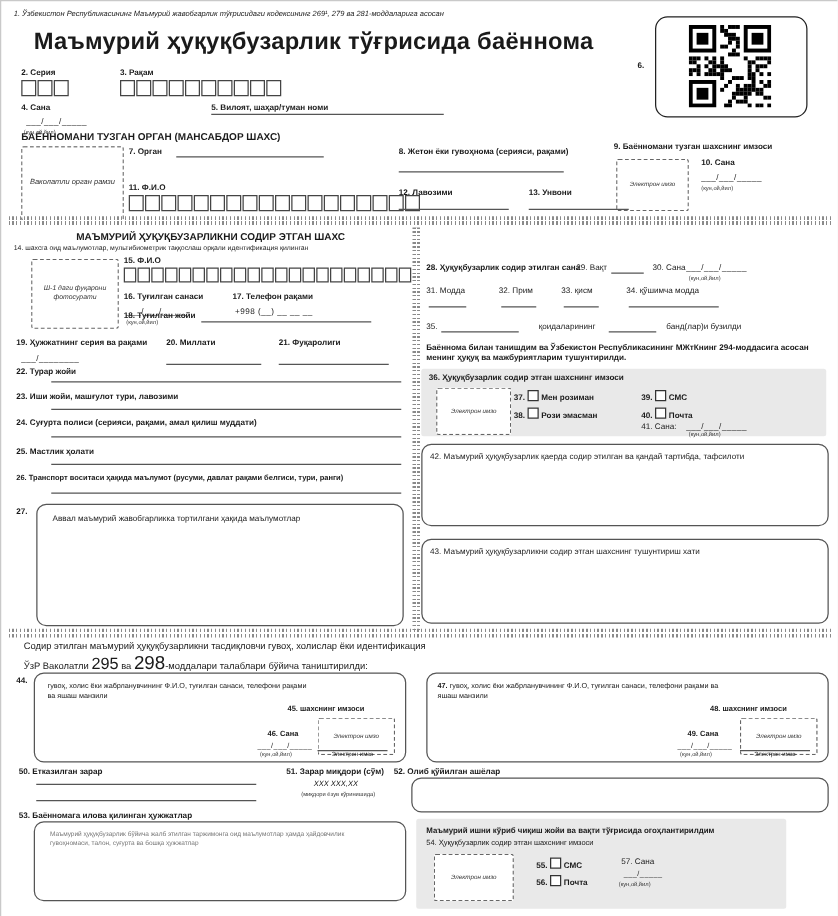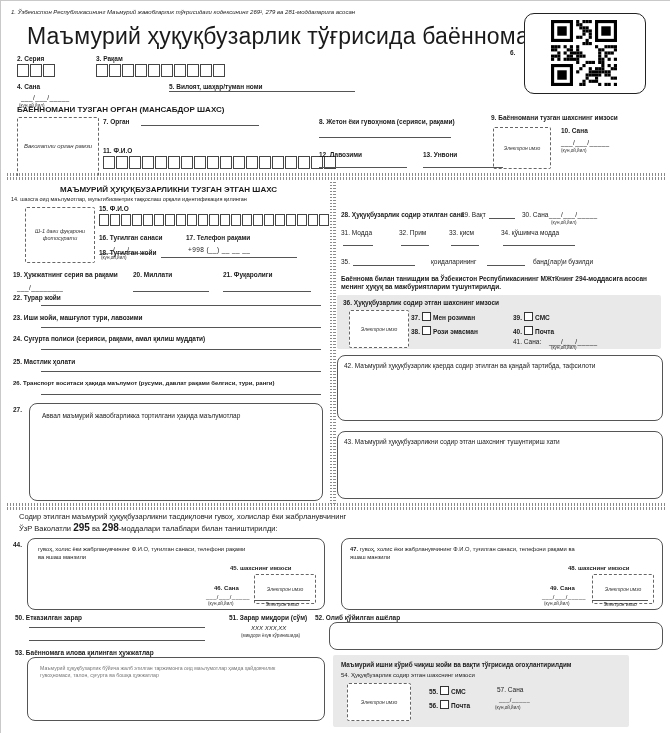--- a/index.html
+++ b/index.html
@@ -3,21 +3,21 @@
 <meta charset="utf-8">
 <style>
   html,body{margin:0;padding:0;background:#f4f4f4;}
   .page{position:relative;width:670px;height:733px;background:#fff;border:1px solid #c9c9c9;
         font-family:"Liberation Sans",sans-serif;color:#1a1a1a;overflow:hidden;margin:0 auto;}
   .lbl{position:absolute;font-size:6.5px;font-weight:bold;white-space:nowrap;}
   .txt{position:absolute;font-size:6.5px;white-space:nowrap;}
   .it{font-style:italic;font-weight:normal;}
   .fs6{font-size:6px;}
   .wrap{white-space:normal;}
-  .title{position:absolute;font-size:23px;font-weight:normal;white-space:nowrap;letter-spacing:0.2px;}
+  .title{position:absolute;font-size:19px;font-weight:bold;white-space:nowrap;letter-spacing:0.2px;}
   .h8{position:absolute;font-size:8px;font-weight:bold;white-space:nowrap;}
   .h75{position:absolute;font-size:7.5px;font-weight:bold;line-height:1.25;}
   .line{position:absolute;border-bottom:1px solid #555;}
   .hint{position:absolute;font-size:4.6px;color:#333;white-space:nowrap;}
   .dateval{position:absolute;font-size:6.5px;letter-spacing:0.4px;white-space:nowrap;color:#222;}
   .cells{position:absolute;display:flex;}
   .cells .cell{width:10px;height:11px;border:1px solid #444;margin-right:1px;background:#fff;}
   .cells.small .cell{width:8px;height:10px;}
   .dash{position:absolute;border:1px dashed #666;border-radius:2px;background:#fff;
         display:flex;align-items:center;justify-content:center;text-align:center;
@@ -246,21 +246,21 @@
   <div class="lbl" style="left:318px;top:150px;">12. Лавозими</div>
   <div class="line" style="left:318px;top:166px;width:88px;"></div>
 
   <div class="lbl" style="left:422px;top:150px;">13. Унвони</div>
   <div class="line" style="left:422px;top:166px;width:80px;"></div>
 
   <div class="perf-h" style="left:6px;top:172px;width:658px;"></div>
 
   <div class="perf-v" style="left:329px;top:181px;height:322px;"></div>
 
-  <div class="h8" style="left:10px;top:184px;width:315px;text-align:center;white-space:normal;">МАЪМУРИЙ ҲУҚУҚБУЗАРЛИКНИ ТУЗГАН ЭТГАН ШАХС</div>
+  <div class="h8" style="left:10px;top:184px;width:315px;text-align:center;white-space:normal;">МАЪМУРИЙ ҲУҚУҚБУЗАРЛИКНИ СОДИР ЭТГАН ШАХС</div>
   <div class="txt wrap" style="left:10px;top:195px;width:315px;font-size:5.5px;">14. шахсга оид маълумотлар, мультибиометрик таққослаш орқали идентификация қилинган</div>
 
   <div class="dash" style="left:24px;top:206px;width:64px;height:50px;font-size:5.5px;">Ш-1 даги фуқарони фотосурати</div>
 
   <div class="lbl" style="left:98px;top:204px;">15. Ф.И.О</div>
   <div class="cells small" style="left:98px;top:213px;">
       <span class="cell"></span>
       <span class="cell"></span>
       <span class="cell"></span>
       <span class="cell"></span>
@@ -371,26 +371,26 @@
   <div class="rbox" style="left:336px;top:354px;width:324px;height:64px;">
     <div class="txt" style="left:6px;top:6px;white-space:normal;width:310px;"><span>42.</span> <span>Маъмурий ҳуқуқбузарлик қаерда содир этилган ва қандай тартибда, тафсилоти</span></div>
   </div>
 
   <div class="rbox" style="left:336px;top:430px;width:324px;height:66px;">
     <div class="txt" style="left:6px;top:6px;white-space:normal;width:310px;"><span>43.</span> <span>Маъмурий ҳуқуқбузарликни содир этган шахснинг тушунтириш хати</span></div>
   </div>
 
   <div class="perf-h" style="left:6px;top:502px;width:658px;"></div>
 
-  <div class="txt" style="left:18px;top:511px;font-size:7.5px;">Содир этилган маъмурий ҳуқуқбузарликни тасдиқловчи гувоҳ, холислар ёки жабрланувчининг</div>
+  <div class="txt" style="left:18px;top:511px;font-size:7.5px;">Содир этилган маъмурий ҳуқуқбузарликни тасдиқловчи гувоҳ, холислар ёки идентификация</div>
   <div class="txt" style="left:18px;top:521px;font-size:7.5px;">
     <span>ЎзР Ваколатли</span>
-    <span style="font-size:10px;font-weight:bold;">295</span>
+    <span style="font-size:13px;font-weight:normal;">295</span>
     <span>ва</span>
-    <span style="font-size:10px;font-weight:bold;">298</span><span>-моддалари талаблари билан таништирилди:</span>
+    <span style="font-size:15px;font-weight:normal;">298</span><span>-моддалари талаблари бўйича таништирилди:</span>
   </div>
 
   <div class="lbl" style="left:12px;top:540px;">44.</div>
   <div class="rbox" style="left:26px;top:537px;width:296px;height:70px;">
     <div class="txt wrap" style="left:10px;top:6px;width:210px;font-size:5.8px;line-height:1.4;">гувоҳ, холис ёки жабрланувчининг Ф.И.О, туғилган санаси, телефони рақами ва яшаш манзили</div>
     <div class="lbl" style="left:202px;top:26px;font-size:6px;">45. шахснинг имзоси</div>
     <div class="dash" style="left:226px;top:35px;width:56px;height:24px;">Электрон имзо</div>
     <div class="esig-cap" style="left:226px;top:61px;width:56px;">Электрон имзо</div>
     <div class="lbl" style="left:186px;top:46px;font-size:6px;">46. Сана</div>
     <div class="dateval" style="left:178px;top:55px;font-size:5.8px;">___/___/_____</div>

